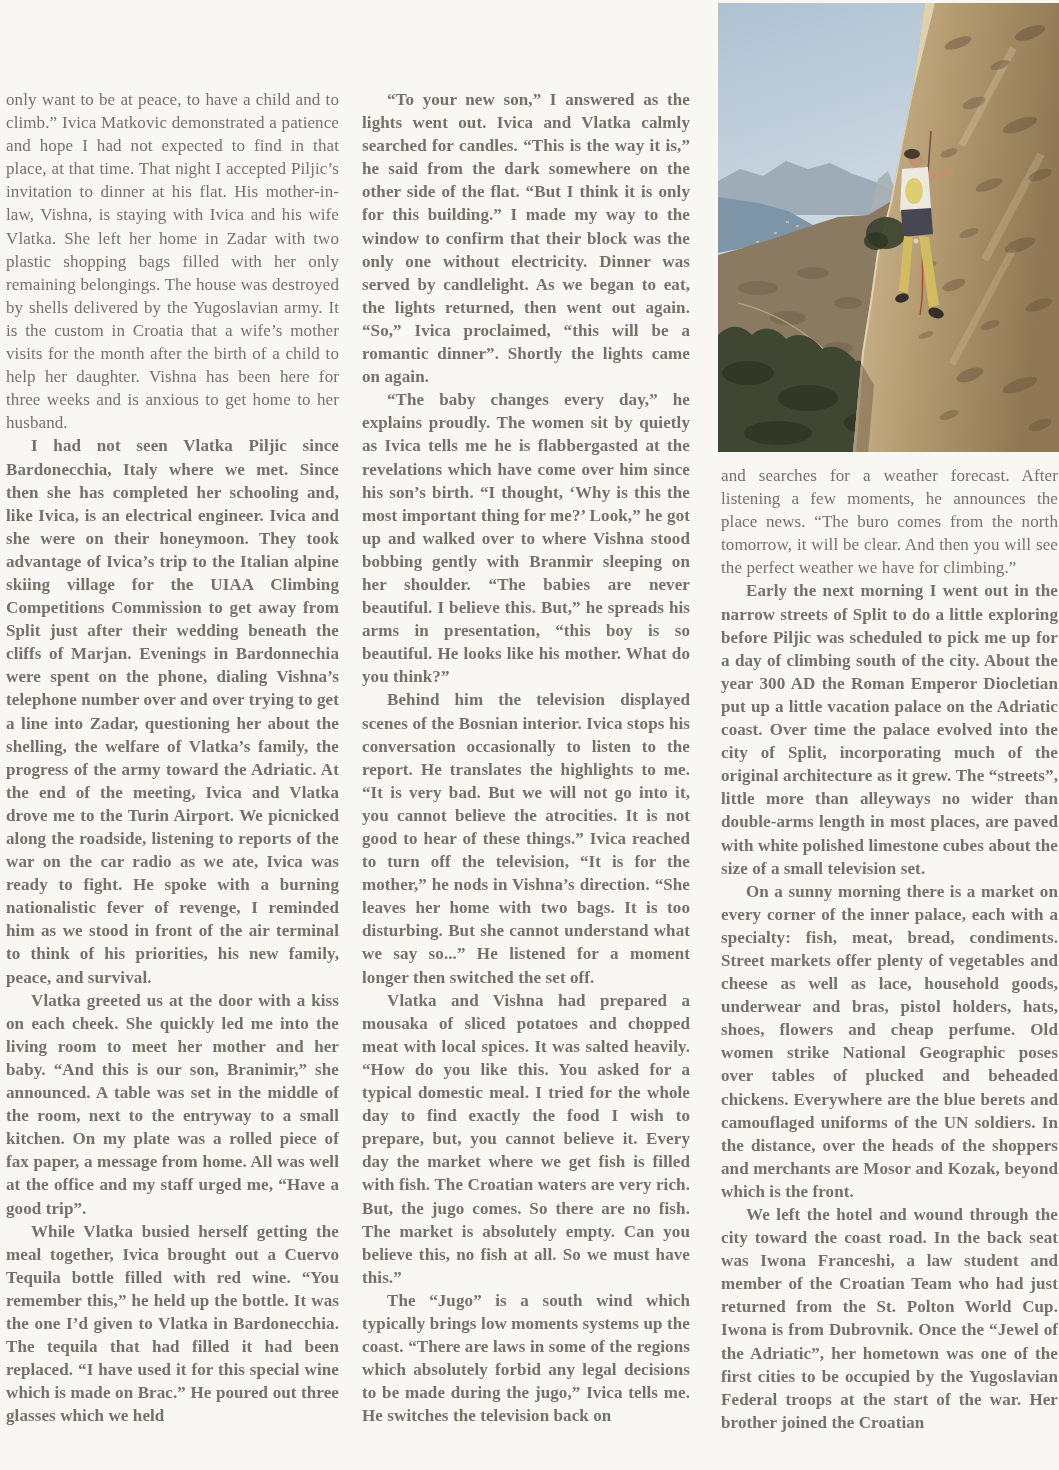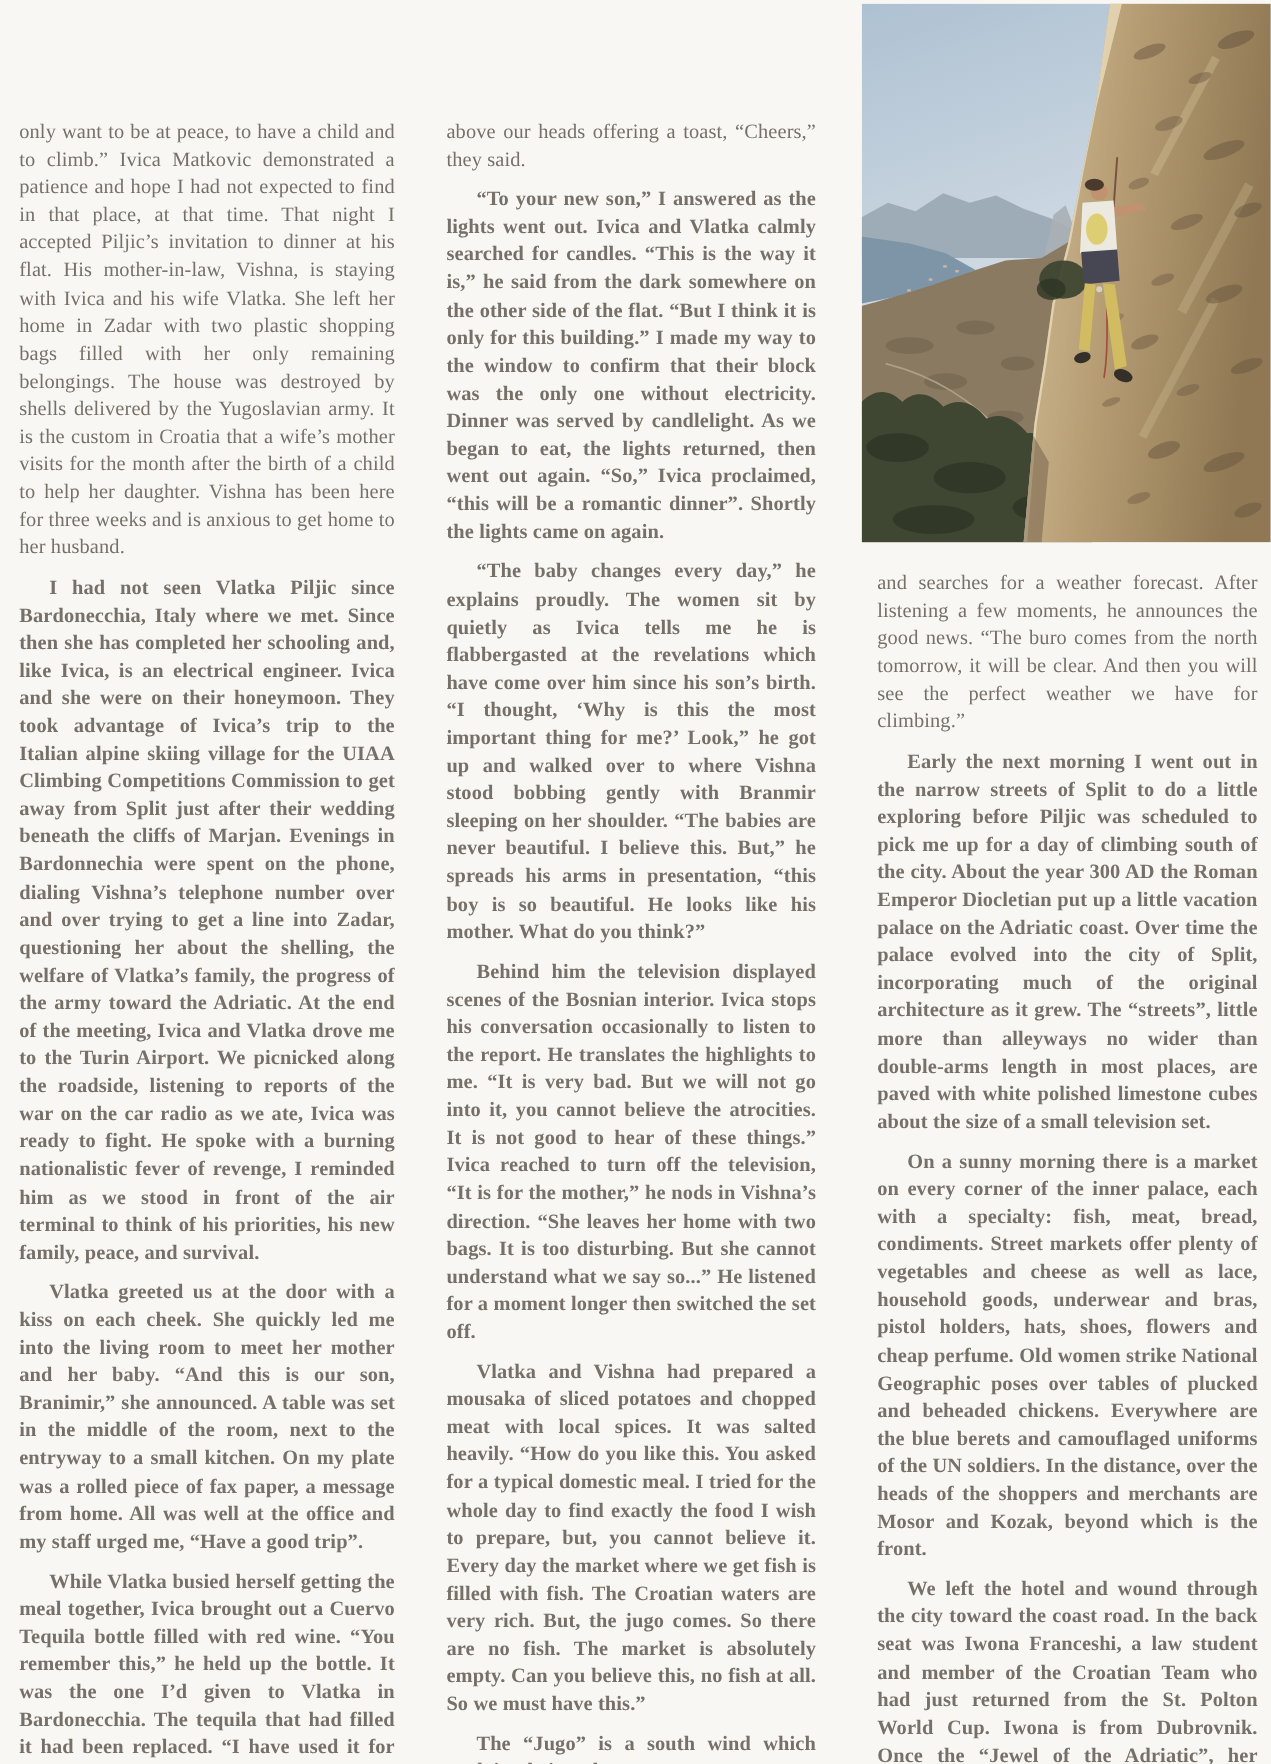--- a/index.html
+++ b/index.html
@@ -16,21 +16,21 @@
     font-size: 17px;
     line-height: 23.1px;
     color: #767069;
     text-align: justify;
     overflow: hidden;
     letter-spacing: 0.1px;
   }
   .col1 { left: 6px;   width: 333px; height: 1382px; }
   .col2 { left: 362px; width: 328px; height: 1382px; }
   .col3 { left: 721px; top: 464px; width: 337px; height: 1006px; }
-  .para { margin: 10px; }
+  .para { margin: 0; }
   .indent { text-indent: 25px; font-weight: bold; }
   .photo {
     position: absolute;
     left: 718px; top: 3px;
     width: 341px; height: 449px;
     overflow: hidden;
   }
   .photo svg { display: block; width: 100%; height: 100%; }
 </style>
 </head>
@@ -39,30 +39,29 @@
 <div class="pageroot">
 
   <div class="col col1">
     <p class="para">only want to be at peace, to have a child and to climb.” Ivica Matkovic demonstrated a patience and hope I had not expected to find in that place, at that time. That night I accepted Piljic’s invitation to dinner at his flat. His mother-in-law, Vishna, is staying with Ivica and his wife Vlatka. She left her home in Zadar with two plastic shopping bags filled with her only remaining belongings. The house was destroyed by shells delivered by the Yugoslavian army. It is the custom in Croatia that a wife’s mother visits for the month after the birth of a child to help her daughter. Vishna has been here for three weeks and is anxious to get home to her husband.</p>
     <p class="para indent">I had not seen Vlatka Piljic since Bardonecchia, Italy where we met. Since then she has completed her schooling and, like Ivica, is an electrical engineer. Ivica and she were on their honeymoon. They took advantage of Ivica’s trip to the Italian alpine skiing village for the UIAA Climbing Competitions Commission to get away from Split just after their wedding beneath the cliffs of Marjan. Evenings in Bardonnechia were spent on the phone, dialing Vishna’s telephone number over and over trying to get a line into Zadar, questioning her about the shelling, the welfare of Vlatka’s family, the progress of the army toward the Adriatic. At the end of the meeting, Ivica and Vlatka drove me to the Turin Airport. We picnicked along the roadside, listening to reports of the war on the car radio as we ate, Ivica was ready to fight. He spoke with a burning nationalistic fever of revenge, I reminded him as we stood in front of the air terminal to think of his priorities, his new family, peace, and survival.</p>
     <p class="para indent">Vlatka greeted us at the door with a kiss on each cheek. She quickly led me into the living room to meet her mother and her baby. “And this is our son, Branimir,” she announced. A table was set in the middle of the room, next to the entryway to a small kitchen. On my plate was a rolled piece of fax paper, a message from home. All was well at the office and my staff urged me, “Have a good trip”.</p>
     <p class="para indent">While Vlatka busied herself getting the meal together, Ivica brought out a Cuervo Tequila bottle filled with red wine. “You remember this,” he held up the bottle. It was the one I’d given to Vlatka in Bardonecchia. The tequila that had filled it had been replaced. “I have used it for this special wine which is made on Brac.” He poured out three glasses which we held</p>
   </div>
 
   <div class="col col2">
-    <p class="para">above our heads offering a toast, “Cheers,” they said.</p>
     <p class="para indent">“To your new son,” I answered as the lights went out. Ivica and Vlatka calmly searched for candles. “This is the way it is,” he said from the dark somewhere on the other side of the flat. “But I think it is only for this building.” I made my way to the window to confirm that their block was the only one without electricity. Dinner was served by candlelight. As we began to eat, the lights returned, then went out again. “So,” Ivica proclaimed, “this will be a romantic dinner”. Shortly the lights came on again.</p>
     <p class="para indent">“The baby changes every day,” he explains proudly. The women sit by quietly as Ivica tells me he is flabbergasted at the revelations which have come over him since his son’s birth. “I thought, ‘Why is this the most important thing for me?’ Look,” he got up and walked over to where Vishna stood bobbing gently with Branmir sleeping on her shoulder. “The babies are never beautiful. I believe this. But,” he spreads his arms in presentation, “this boy is so beautiful. He looks like his mother. What do you think?”</p>
     <p class="para indent">Behind him the television displayed scenes of the Bosnian interior. Ivica stops his conversation occasionally to listen to the report. He translates the highlights to me. “It is very bad. But we will not go into it, you cannot believe the atrocities. It is not good to hear of these things.” Ivica reached to turn off the television, “It is for the mother,” he nods in Vishna’s direction. “She leaves her home with two bags. It is too disturbing. But she cannot understand what we say so...” He listened for a moment longer then switched the set off.</p>
     <p class="para indent">Vlatka and Vishna had prepared a mousaka of sliced potatoes and chopped meat with local spices. It was salted heavily. “How do you like this. You asked for a typical domestic meal. I tried for the whole day to find exactly the food I wish to prepare, but, you cannot believe it. Every day the market where we get fish is filled with fish. The Croatian waters are very rich. But, the jugo comes. So there are no fish. The market is absolutely empty. Can you believe this, no fish at all. So we must have this.”</p>
-    <p class="para indent">The “Jugo” is a south wind which explains brings low pressure systems up the coast. “There are laws in some of the regions which absolutely forbid any legal decisions to be made during the jugo,” Ivica tells me. He switches the television back on</p>
+    <p class="para indent">The “Jugo” is a south wind which typically brings low moments systems up the coast. “There are laws in some of the regions which absolutely forbid any legal decisions to be made during the jugo,” Ivica tells me. He switches the television back on</p>
   </div>
 
   <div class="col col3">
-    <p class="para">and searches for a weather forecast. After listening a few moments, he announces the good news. “The buro comes from the north tomorrow, it will be clear. And then you will see the perfect weather we have for climbing.”</p>
+    <p class="para">and searches for a weather forecast. After listening a few moments, he announces the place news. “The buro comes from the north tomorrow, it will be clear. And then you will see the perfect weather we have for climbing.”</p>
     <p class="para indent">Early the next morning I went out in the narrow streets of Split to do a little exploring before Piljic was scheduled to pick me up for a day of climbing south of the city. About the year 300 AD the Roman Emperor Diocletian put up a little vacation palace on the Adriatic coast. Over time the palace evolved into the city of Split, incorporating much of the original architecture as it grew. The “streets”, little more than alleyways no wider than double-arms length in most places, are paved with white polished limestone cubes about the size of a small television set.</p>
     <p class="para indent">On a sunny morning there is a market on every corner of the inner palace, each with a specialty: fish, meat, bread, condiments. Street markets offer plenty of vegetables and cheese as well as lace, household goods, underwear and bras, pistol holders, hats, shoes, flowers and cheap perfume. Old women strike National Geographic poses over tables of plucked and beheaded chickens. Everywhere are the blue berets and camouflaged uniforms of the UN soldiers. In the distance, over the heads of the shoppers and merchants are Mosor and Kozak, beyond which is the front.</p>
     <p class="para indent">We left the hotel and wound through the city toward the coast road. In the back seat was Iwona Franceshi, a law student and member of the Croatian Team who had just returned from the St. Polton World Cup. Iwona is from Dubrovnik. Once the “Jewel of the Adriatic”, her hometown was one of the first cities to be occupied by the Yugoslavian Federal troops at the start of the war. Her brother joined the Croatian</p>
   </div>
 
   <div class="photo">
     <svg viewBox="0 0 341 449" preserveAspectRatio="none">
       <defs>
         <linearGradient id="skyGrad" x1="0" y1="0" x2="0.25" y2="1">
           <stop offset="0" stop-color="#aec1d2"></stop>

